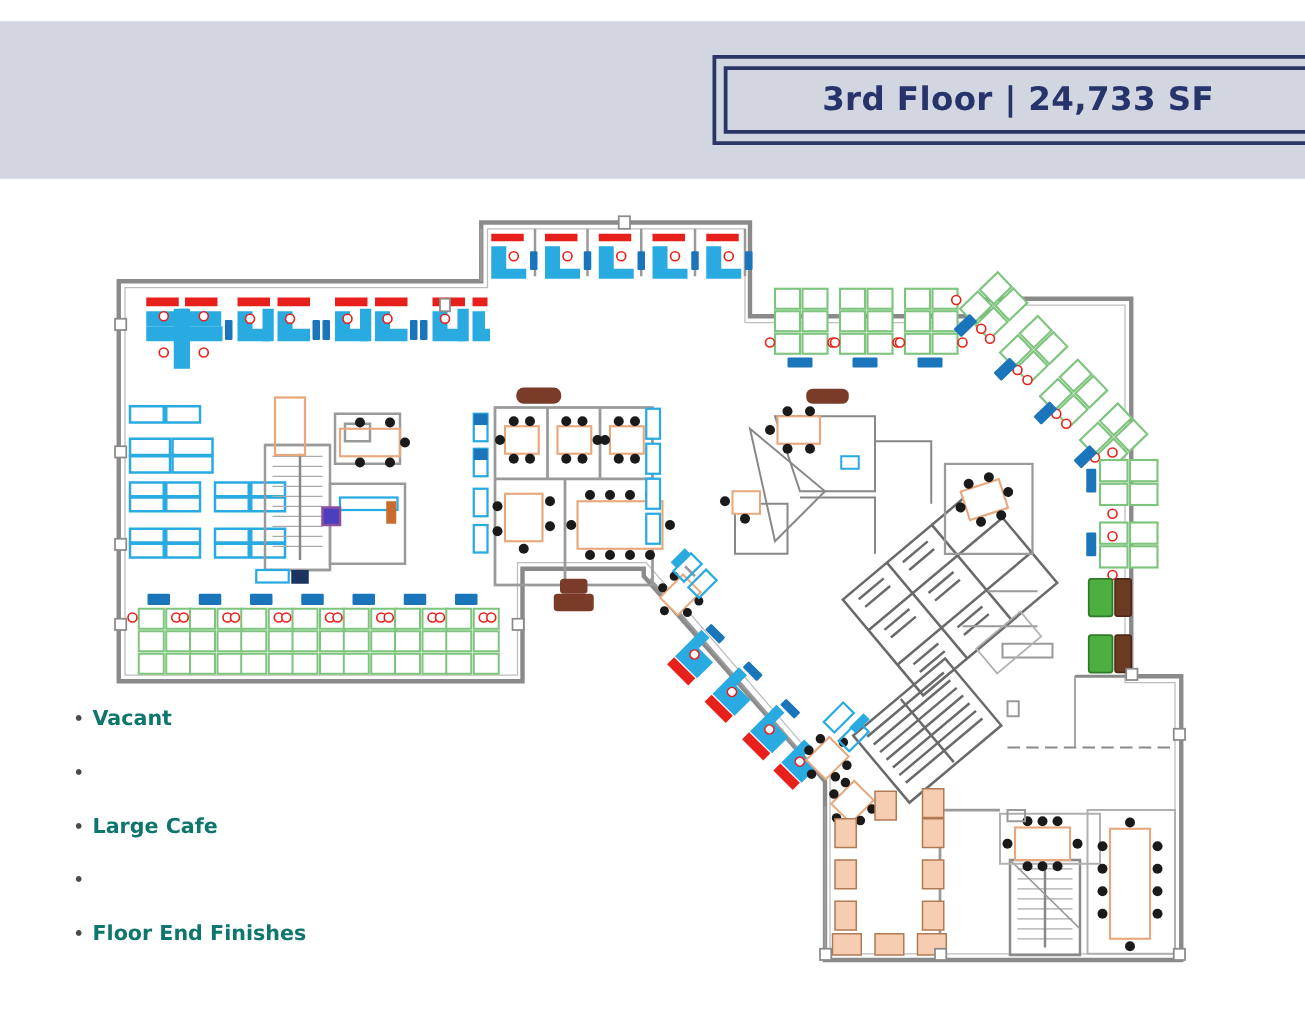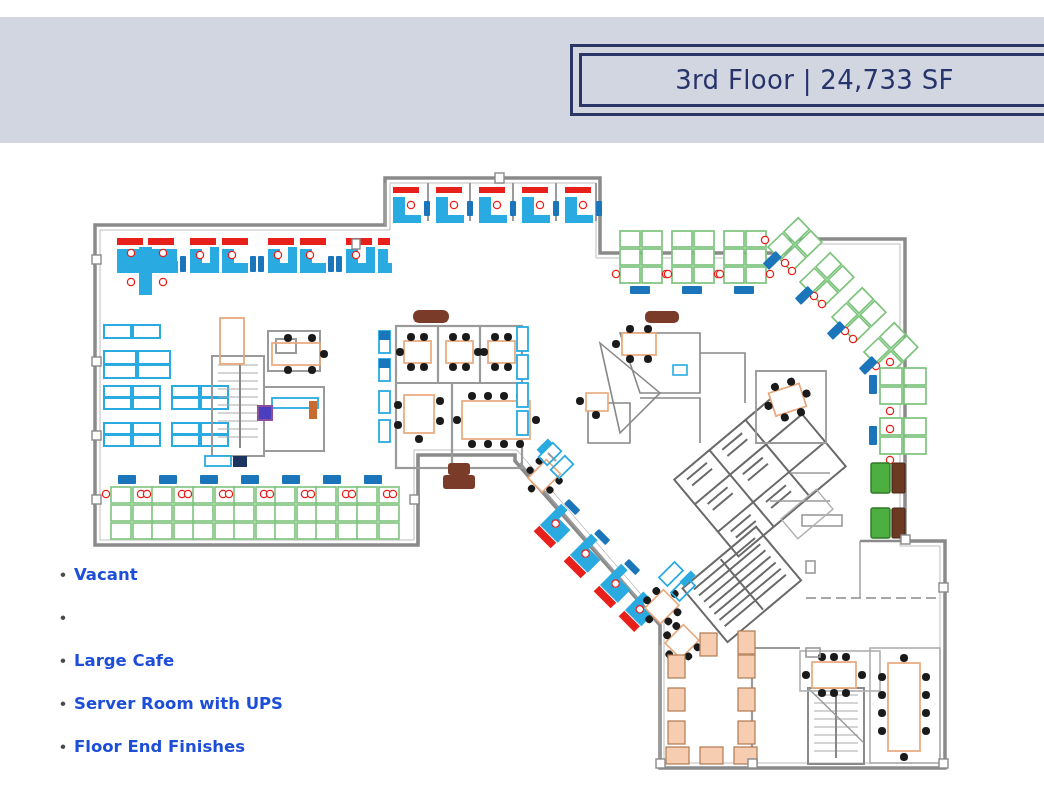--- a/index.html
+++ b/index.html
@@ -4,30 +4,30 @@
 <style>
   html,body{margin:0;padding:0;background:#ffffff;}
   body{width:1044px;height:808px;font-family:"Liberation Sans",sans-serif;overflow:hidden;position:relative;}
 
   .header-band{position:absolute;left:0;top:17px;width:1044px;height:126px;background:#d2d6e0;}
 
   .title-box{position:absolute;left:570px;top:44px;width:480px;height:72px;
     border:3px solid #2b3566;background:#d2d6e0;box-sizing:border-box;}
   .title-box-inner{position:absolute;left:6px;top:6px;right:-3px;bottom:6px;
     border:3px solid #2b3566;box-sizing:border-box;display:flex;align-items:center;justify-content:center;}
-  .title-text{font-size:26px;font-weight:normal;color:#27336b;letter-spacing:.3px;white-space:nowrap;
+  .title-text{font-size:26px;font-weight:bold;color:#27336b;letter-spacing:.3px;white-space:nowrap;
     font-family:"DejaVu Sans","Liberation Sans",sans-serif;}
 
   .plan-wrap{position:absolute;left:0;top:143px;width:1044px;height:665px;}
   .plan-svg{position:absolute;left:0;top:0;}
 
   .bullets{position:absolute;left:60px;top:565px;width:360px;}
   .bullet-row{display:flex;align-items:flex-start;margin-bottom:23px;}
   .bullet-dot{width:14px;color:#4a4a4a;font-size:17px;line-height:20px;flex:0 0 14px;}
-  .bullet-label{font-size:16.5px;font-weight:bold;color:#1d4ed8;line-height:20px;
+  .bullet-label{font-size:16.5px;font-weight:bold;color:#0f766e;line-height:20px;
     font-family:"DejaVu Sans","Liberation Sans",sans-serif;}
 </style>
 </head>
 <body>
 
 <div class="header-band"></div>
 
 <div class="title-box">
   <div class="title-box-inner">
     <span class="title-text">3rd Floor | 24,733 SF</span>
@@ -708,19 +708,18 @@
   </div>
   <div class="bullet-row">
     <span class="bullet-dot">•</span>
   </div>
   <div class="bullet-row">
     <span class="bullet-dot">•</span>
     <span class="bullet-label">Large Cafe</span>
   </div>
   <div class="bullet-row">
     <span class="bullet-dot">•</span>
-    <span class="bullet-label">Server Room with UPS</span>
   </div>
   <div class="bullet-row">
     <span class="bullet-dot">•</span>
     <span class="bullet-label">Floor End Finishes</span>
   </div>
 </div>
 
 </body></html>

